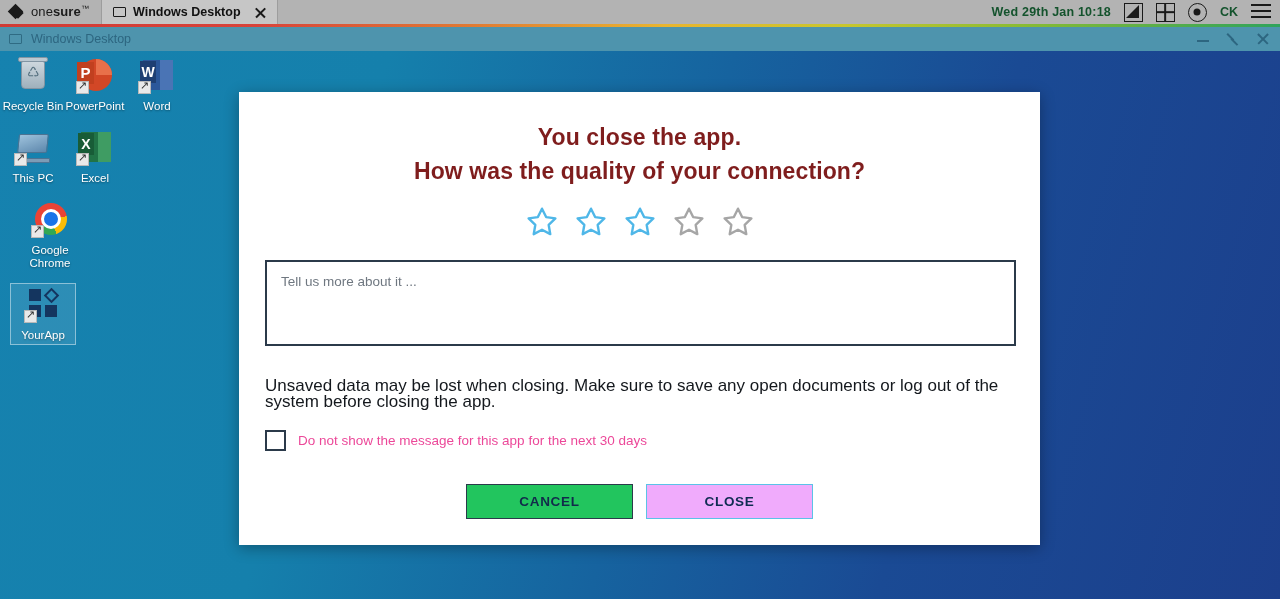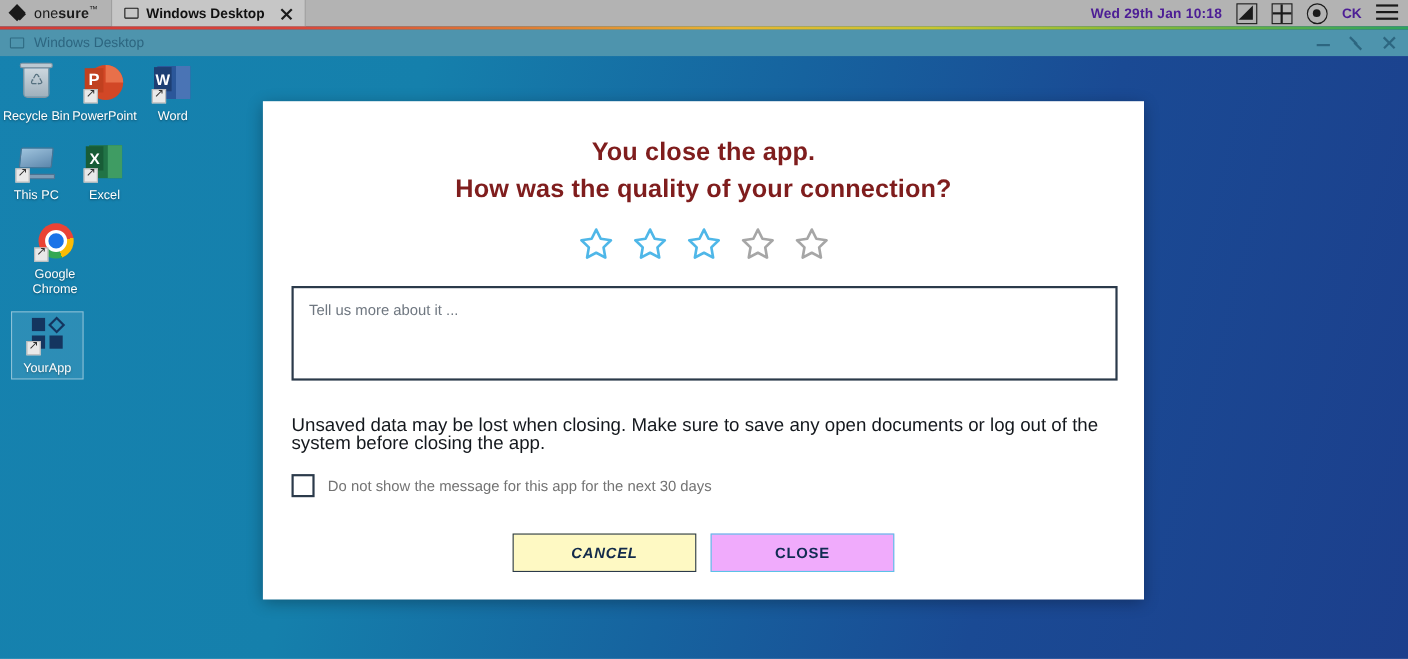--- a/index.html
+++ b/index.html
@@ -63,21 +63,21 @@
   }
   .tab-x:before, .tab-x:after {
     content: ""; position: absolute; left: 1px; top: 7px;
     width: 13px; height: 1.6px; background: #1a1a1a;
   }
   .tab-x:before { transform: rotate(45deg); }
   .tab-x:after  { transform: rotate(-45deg); }
 
   .topbar-right {
     margin-left: auto; display: flex; align-items: center;
-    gap: 13px; padding-right: 9px; color: #4c1d95;
+    gap: 13px; padding-right: 9px; color: #14532d;
   }
   .clock { font-size: 12.5px; font-weight: bold; letter-spacing: .2px; }
   .ic { width: 19px; height: 19px; position: relative; cursor: pointer; }
   .ic-resize { border: 1.7px solid #1a1a1a; }
   .ic-resize:after {
     content:""; position:absolute; left:1px; top:1px;
     width: 0; height: 0;
     border-left: 13px solid transparent;
     border-bottom: 13px solid #1a1a1a;
   }
@@ -338,37 +338,36 @@
 
   .checkrow {
     margin-top: 20px;
     display: flex; align-items: center; gap: 12px;
   }
   .checkbox {
     width: 21px; height: 21px;
     border: 2px solid #2b3a4a; background: #fff;
     cursor: pointer; flex: none;
   }
-  .checklabel { font-size: 13.5px; color: #737373; }
+  .checklabel { font-size: 13.5px; color: #ec4899; }
 
   .actions {
     margin-top: 33px;
     display: flex; justify-content: center; gap: 13px;
   }
   .btn {
     width: 167px; height: 35px;
     font-size: 13.5px; font-weight: bold; letter-spacing: .7px;
     cursor: pointer;
     display: flex; align-items: center; justify-content: center;
     font-family: "Liberation Sans", sans-serif;
   }
   .btn-cancel {
-    background: #fef9c3; color: #122a4b;
+    background: #22c55e; color: #122a4b;
     border: 1.6px solid #2b3a4a;
-    font-style: italic;
   }
   .btn-close {
     background: #f0abfc; color: #0f2c52;
     border: 1.6px solid #5bc2e7;
   }
 </style>
 </head>
 <body>
 
 <div id="screen">

